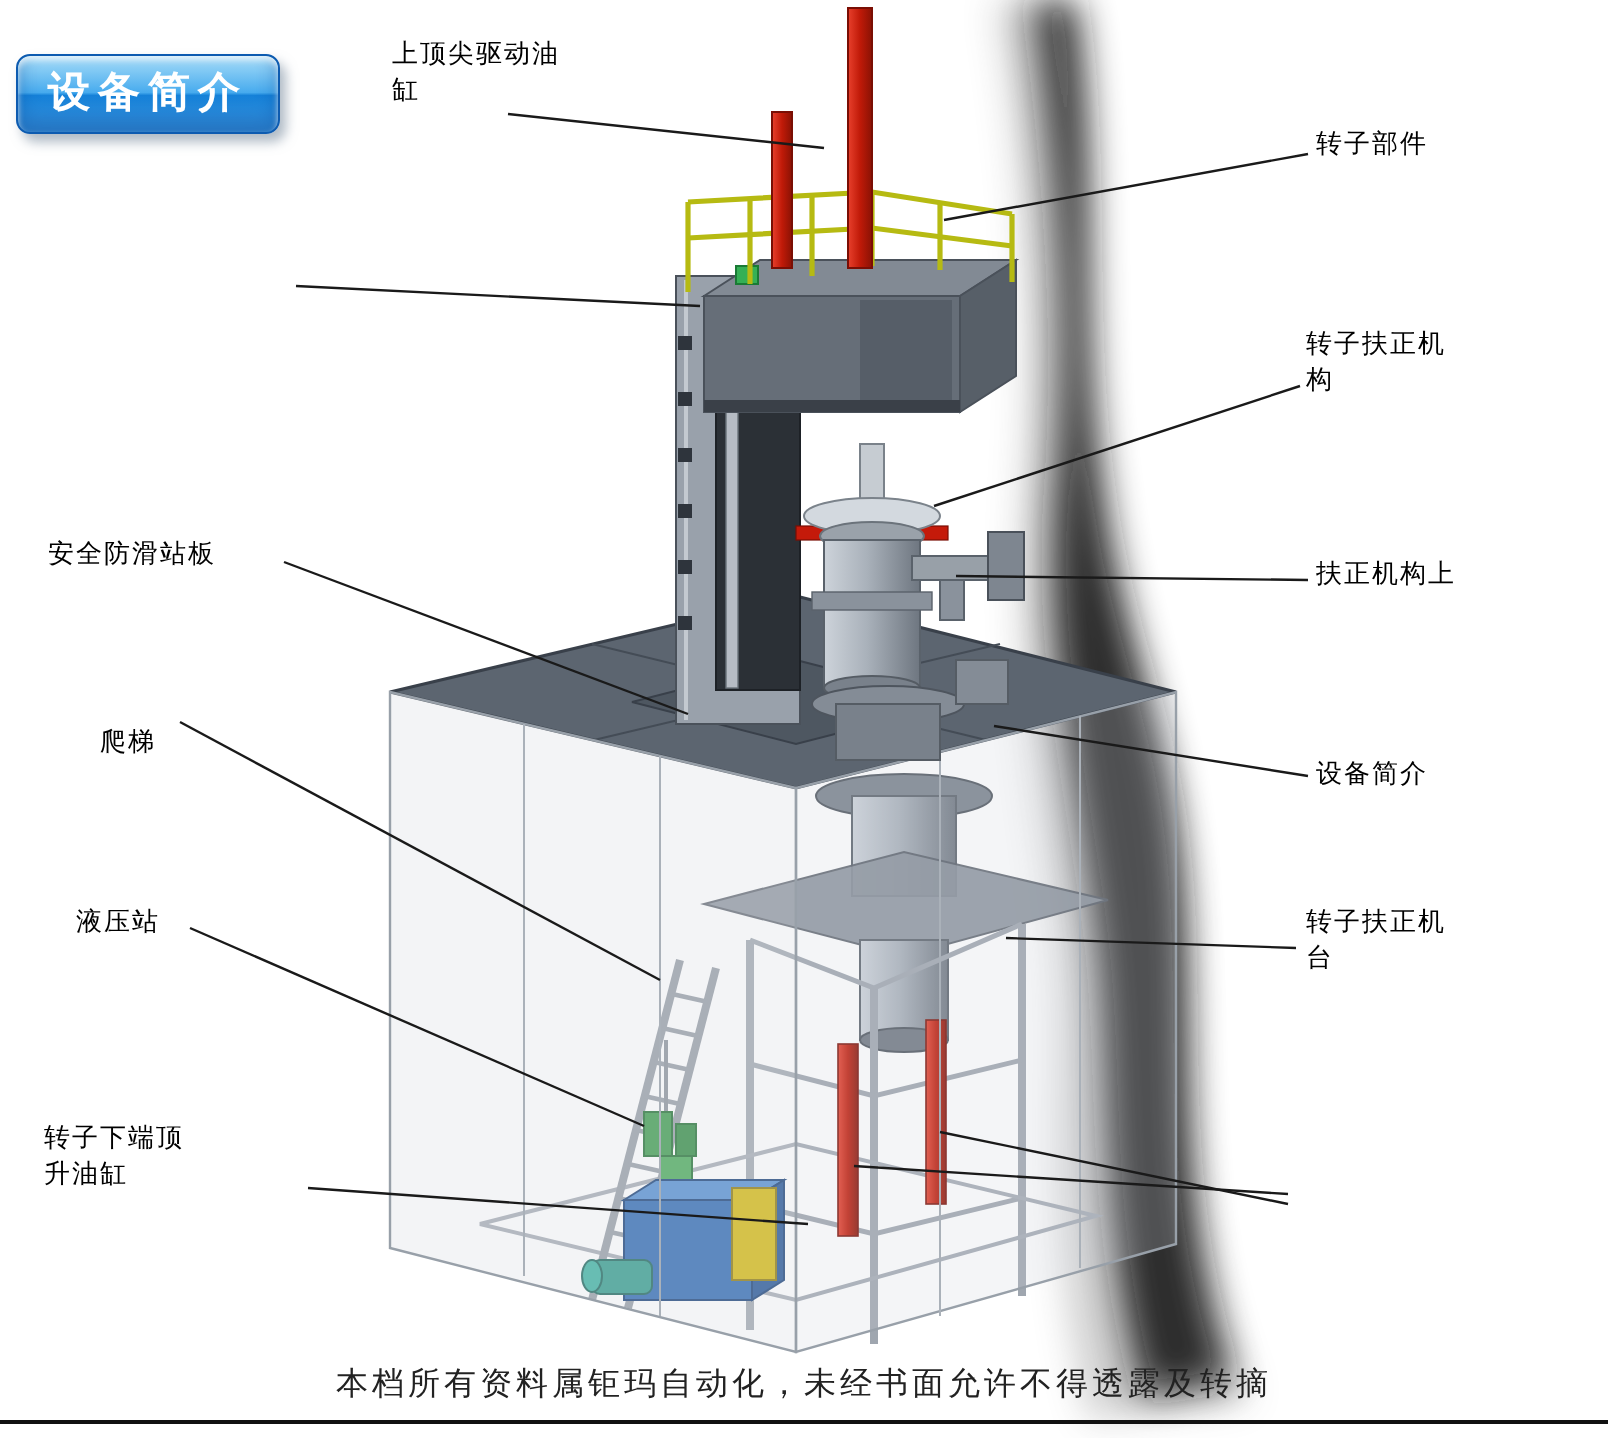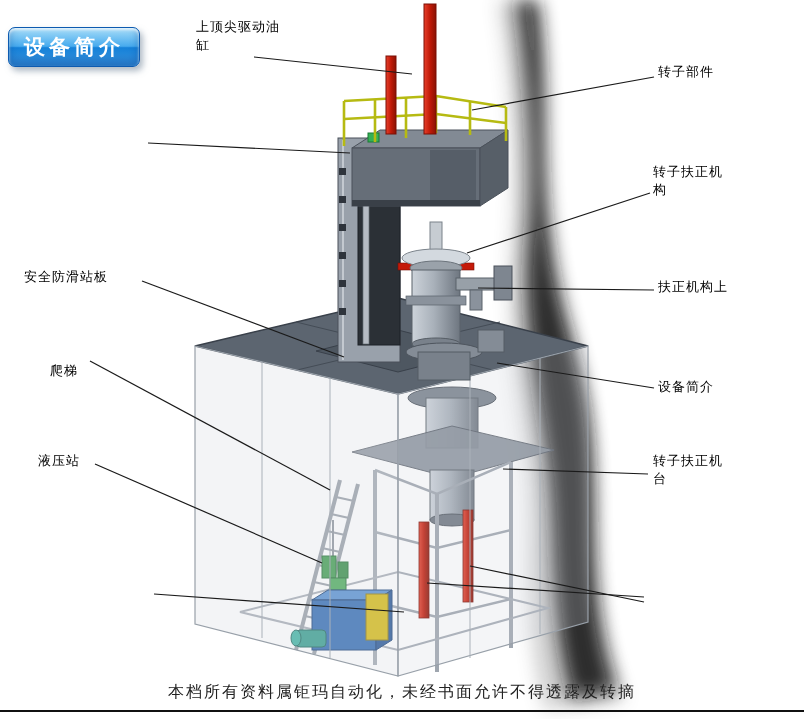--- a/index.html
+++ b/index.html
@@ -200,17 +200,19 @@
   <div class="label" style="left:658px;top:63px">转子部件</div>
   <div class="label" style="left:653px;top:163px">转子扶正机
 构</div>
   <div class="label" style="left:24px;top:268px">安全防滑站板</div>
   <div class="label" style="left:658px;top:278px">扶正机构上</div>
   <div class="label" style="left:50px;top:362px">爬梯</div>
   <div class="label" style="left:658px;top:378px">设备简介</div>
   <div class="label" style="left:38px;top:452px">液压站</div>
   <div class="label" style="left:653px;top:452px">转子扶正机
 台</div>
+  <div class="label" style="left:22px;top:560px">转子下端顶
+升油缸</div>
 
   <div class="footer-text">本档所有资料属钜玛自动化，未经书面允许不得透露及转摘</div>
   <div class="bottom-line"></div>
 
 </div>
 
 </body></html>

